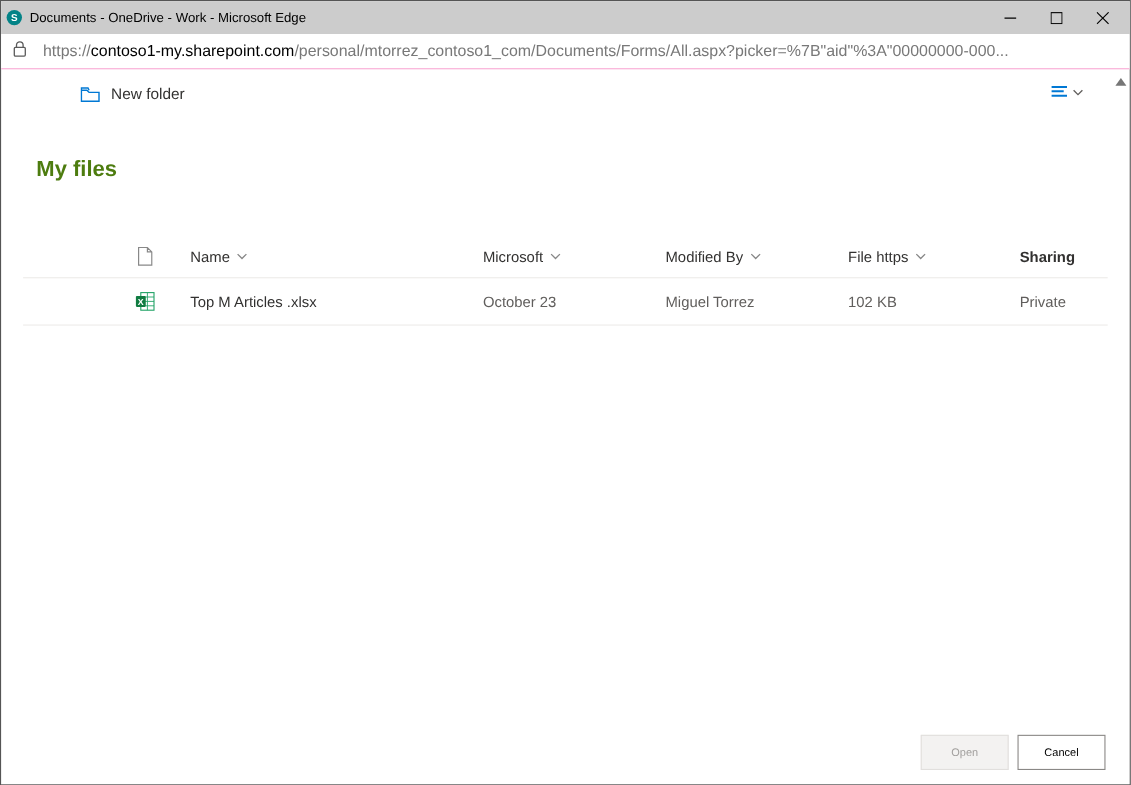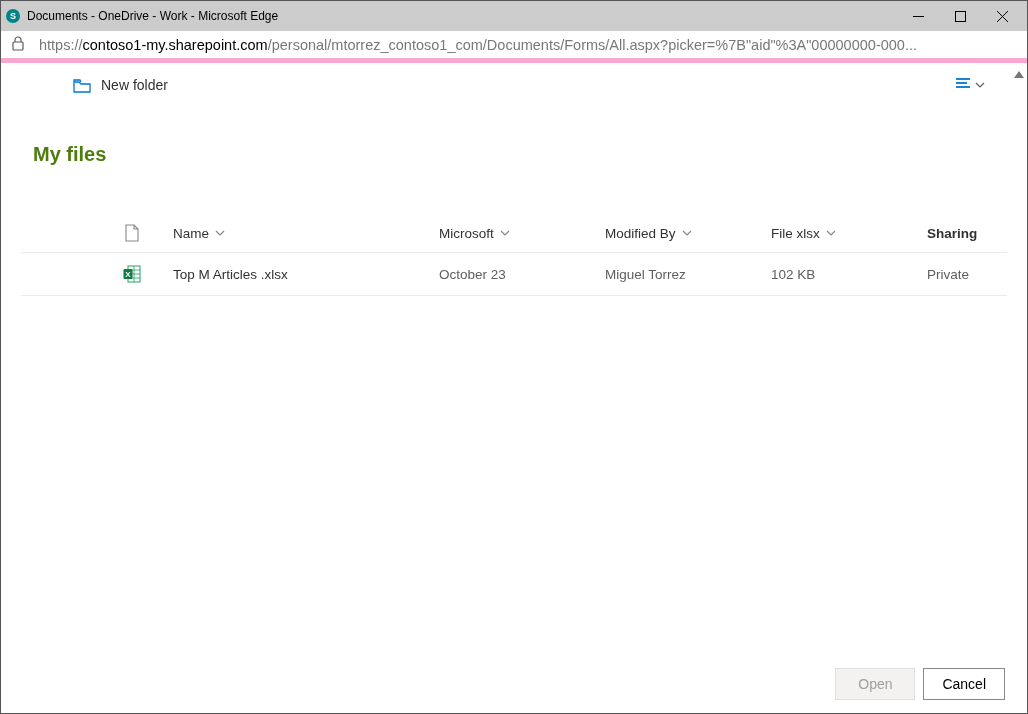--- a/index.html
+++ b/index.html
@@ -44,21 +44,21 @@
   align-items: center;
   justify-content: center;
   cursor: default;
 }
 .winctrl svg { display: block; }
 .addrbar {
   height: 32px;
   display: flex;
   align-items: center;
   padding: 0 10px;
-  border-bottom: 5px solid #f9a8d4;
+  border-bottom: 1px solid #f9a8d4;
   background: #fff;
 }
 .addrbar .lock {
   width: 16px;
   margin-right: 12px;
 }
 .addrbar .url {
   font-size: 14.5px;
   color: #787878;
   white-space: nowrap;
@@ -156,21 +156,21 @@
   display: flex;
   align-items: center;
   justify-content: flex-end;
   gap: 8px;
   padding: 0 22px;
 }
 .btn {
   min-width: 80px;
   height: 32px;
   padding: 0 18px;
-  font-size: 14px;
+  font-size: 10px;
   border: 1px solid #8a8886;
   background: #fff;
   display: flex;
   align-items: center;
   justify-content: center;
   cursor: pointer;
 }
 .btn-disabled {
   color: #a19f9d;
   border-color: #e1dfdd;
@@ -275,21 +275,21 @@
         </div>
         <div class="th">
           <span>Modified By</span>
           <span class="chev">
             <svg width="10" height="10" viewBox="0 0 10 10">
                 <path d="M1 3 L5 7 L9 3" fill="none" stroke="#888" stroke-width="1.2"></path>
               </svg>
           </span>
         </div>
         <div class="th">
-          <span>File xlsx</span>
+          <span>File https</span>
           <span class="chev">
             <svg width="10" height="10" viewBox="0 0 10 10">
                 <path d="M1 3 L5 7 L9 3" fill="none" stroke="#888" stroke-width="1.2"></path>
               </svg>
           </span>
         </div>
         <div class="th th-sharing">
           <span>Sharing</span>
         </div>
       </div>

